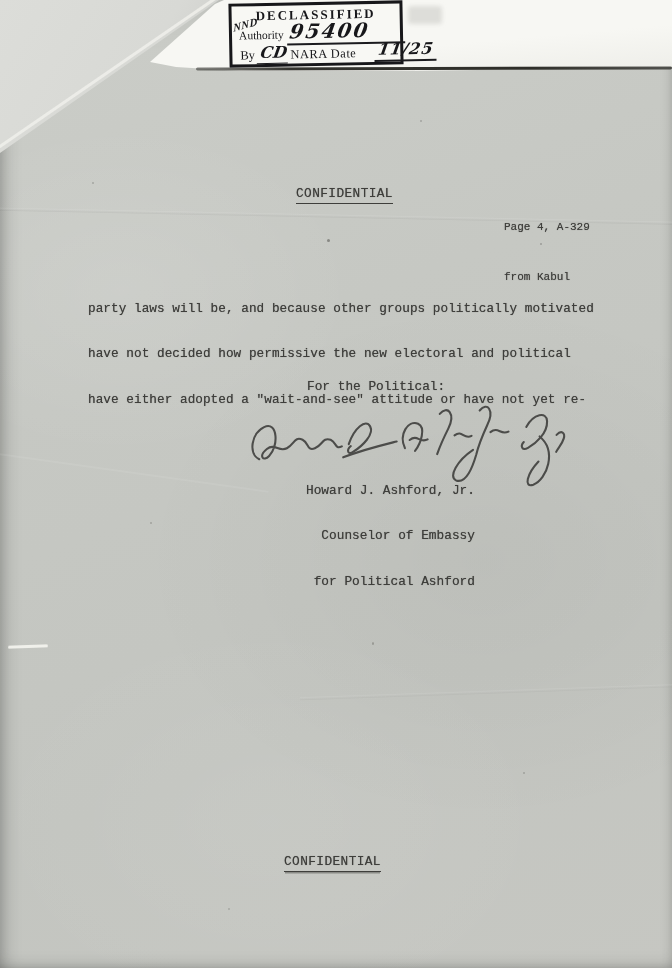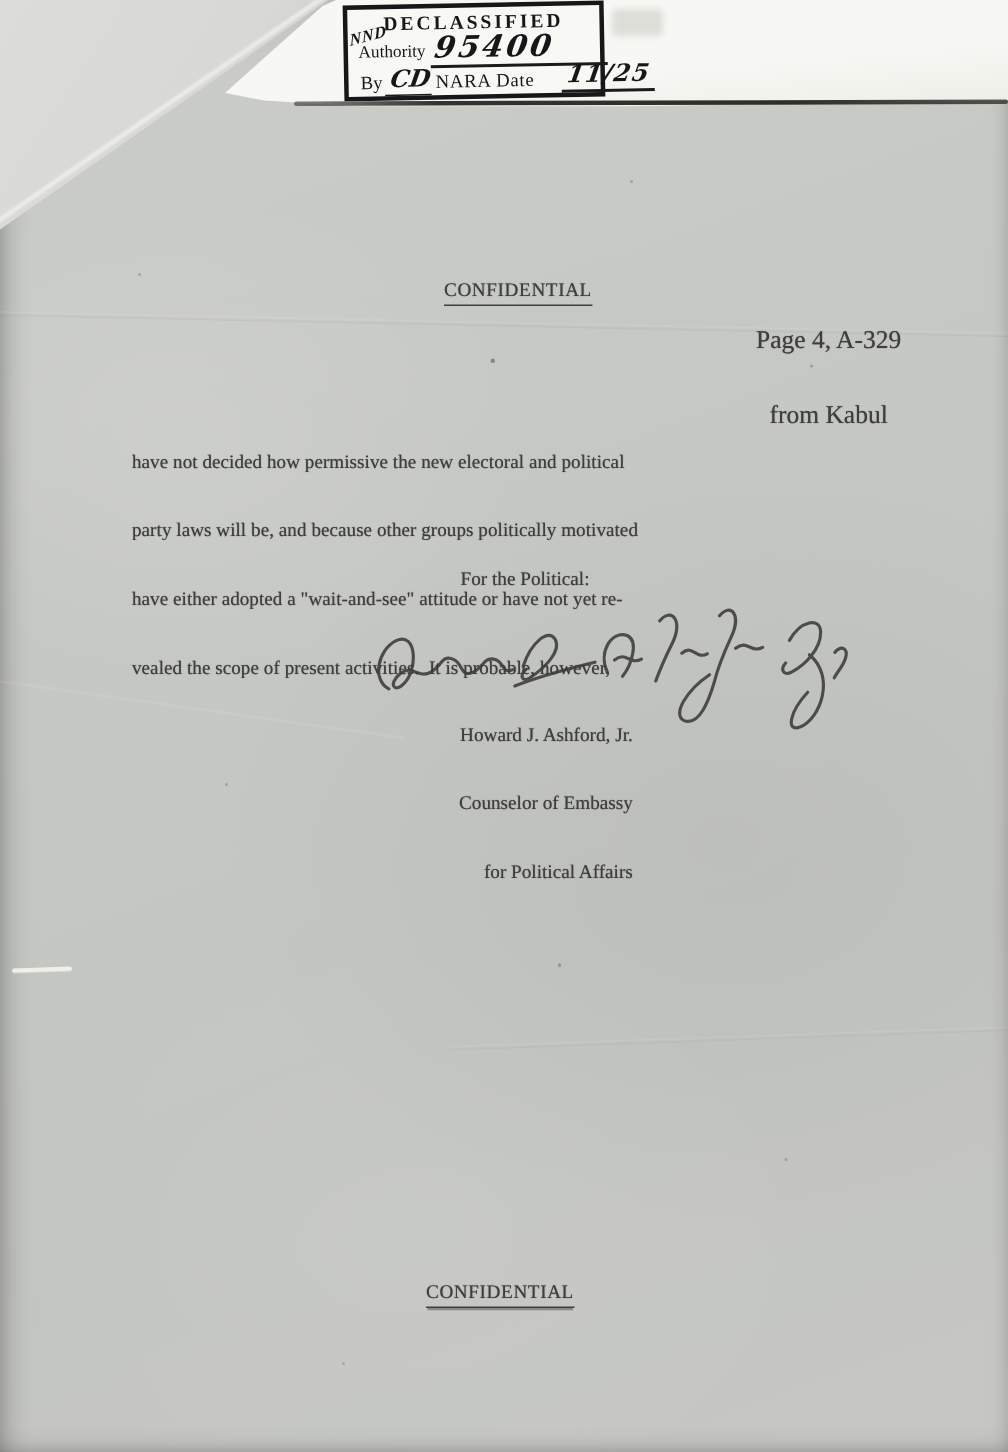--- a/index.html
+++ b/index.html
@@ -61,24 +61,24 @@
   .auth-value{position:absolute;left:58px;top:-4px;font-size:20px;letter-spacing:2px;}
   .auth-underline{position:absolute;left:55px;top:20px;width:118px;height:1.6px;background:#1b1b1e;}
   .by-label{position:absolute;left:8px;top:4px;font-size:12.5px;}
   .by-value{position:absolute;left:26px;top:-1px;font-size:16px;border-bottom:1.6px solid #1b1b1e;padding:0 2px 1px 2px;}
   .nara-label{position:absolute;left:58px;top:4px;font-size:12.5px;letter-spacing:0.5px;}
   .date-value{position:absolute;left:146px;top:-2px;font-size:16px;letter-spacing:1px;white-space:nowrap;}
   .date-underline{position:absolute;left:142px;top:18px;width:62px;height:1.6px;background:#1b1b1e;}
 
   
   .type{position:absolute;color:#3e3e3b;text-shadow:0 0 0.7px rgba(62,62,59,0.75);
-    font-family:Liberation Serif, serif;white-space:pre;z-index:8;}
+    font-family:Liberation Mono, monospace;white-space:pre;z-index:8;}
   .hdr-class{left:296px;top:186px;font-size:12.8px;letter-spacing:0.4px;
     border-bottom:1.6px solid #3e3e3b;padding-bottom:2px;}
-  .hdr-ref{left:504px;top:186px;font-size:17px;line-height:16.5px;text-align:center;}
+  .hdr-ref{left:504px;top:186px;font-size:11px;line-height:16.5px;}
   .body-text{left:88px;top:270px;font-size:12.7px;line-height:15.25px;letter-spacing:0.05px;}
   .for-amb{left:307px;top:379px;font-size:12.8px;}
   .sig-block{left:306px;top:452px;font-size:12.8px;line-height:15.3px;text-align:right;}
   .footer-class{left:284px;top:854px;font-size:12.8px;letter-spacing:0.4px;
     border-bottom:1.6px solid #3e3e3b;padding-bottom:1.5px;
     box-shadow:0 2.5px 0 -1px rgba(62,62,59,0.45);}
 
   .signature-svg{position:absolute;left:245px;top:400px;z-index:9;}
 
   .speck{position:absolute;background:#5d5d58;border-radius:50%;z-index:8;opacity:0.6;}
@@ -118,24 +118,23 @@
   </div>
 
   <div class="type hdr-class">CONFIDENTIAL</div>
 
   <div class="type hdr-ref">
     <div>Page 4, A-329</div>
     <div>from Kabul</div>
   </div>
 
   <div class="type body-text">
+    <div>party laws will be, and because other groups politically motivated</div>
     <div>have not decided how permissive the new electoral and political</div>
-    <div>party laws will be, and because other groups politically motivated</div>
     <div>have either adopted a "wait-and-see" attitude or have not yet re-</div>
-    <div>vealed the scope of present activities.  It is probable, however,</div>
   </div>
 
   <div class="type for-amb">For the Political:</div>
 
   <svg class="signature-svg" width="330" height="100" viewBox="0 0 330 100" aria-label="Howard J. Ashford, Jr. signature">
     <g fill="none" stroke="#3c3c3a" stroke-width="2.1" stroke-linecap="round" opacity="0.88" transform="rotate(-2 165 50)">
       <path d="M14,54 C3,48 7,28 20,22 C34,16 34,42 24,51 C18,57 13,51 22,44 C30,38 34,48 42,44 C50,40 50,32 58,36 C64,39 62,48 70,45 C78,42 78,34 86,37 C92,40 90,47 97,44"></path>
       <path d="M104,42 C110,26 122,17 126,25 C130,33 118,44 108,50 C103,53 101,48 106,44"></path>
       <path d="M98,55 C118,48 138,44 152,41"></path>
       <path d="M160,48 C154,34 164,20 174,24 C182,28 176,44 170,51 M165,40 C173,34 175,44 183,40"></path>
@@ -145,21 +144,21 @@
       <path d="M246,35 C254,29 256,39 264,35"></path>
       <path d="M282,31 C290,18 303,16 303,26 C303,38 291,48 283,52 C277,55 275,50 279,46"></path>
       <path d="M295,41 C312,56 301,84 287,89 C277,92 281,78 293,66"></path>
       <path d="M312,40 C317,35 321,38 319,44 C317,50 313,53 311,57"></path>
     </g>
   </svg>
 
   <div class="type sig-block">
     <div>Howard J. Ashford, Jr.</div>
     <div>Counselor of Embassy</div>
-    <div>for Political Affairs</div>
+    <div>for Political Ashford</div>
   </div>
 
   <div class="type footer-class">CONFIDENTIAL</div>
 
   <div class="speck" style="left:327px;top:239px;width:3px;height:3px;"></div>
   <div class="speck" style="left:540px;top:243px;width:2px;height:2px;opacity:0.4;"></div>
   <div class="speck" style="left:420px;top:120px;width:2px;height:2px;opacity:0.35;"></div>
   <div class="speck" style="left:150px;top:522px;width:2px;height:2px;opacity:0.35;"></div>
   <div class="speck" style="left:372px;top:642px;width:2px;height:3px;opacity:0.4;"></div>
   <div class="speck" style="left:523px;top:772px;width:2px;height:2px;opacity:0.35;"></div>

